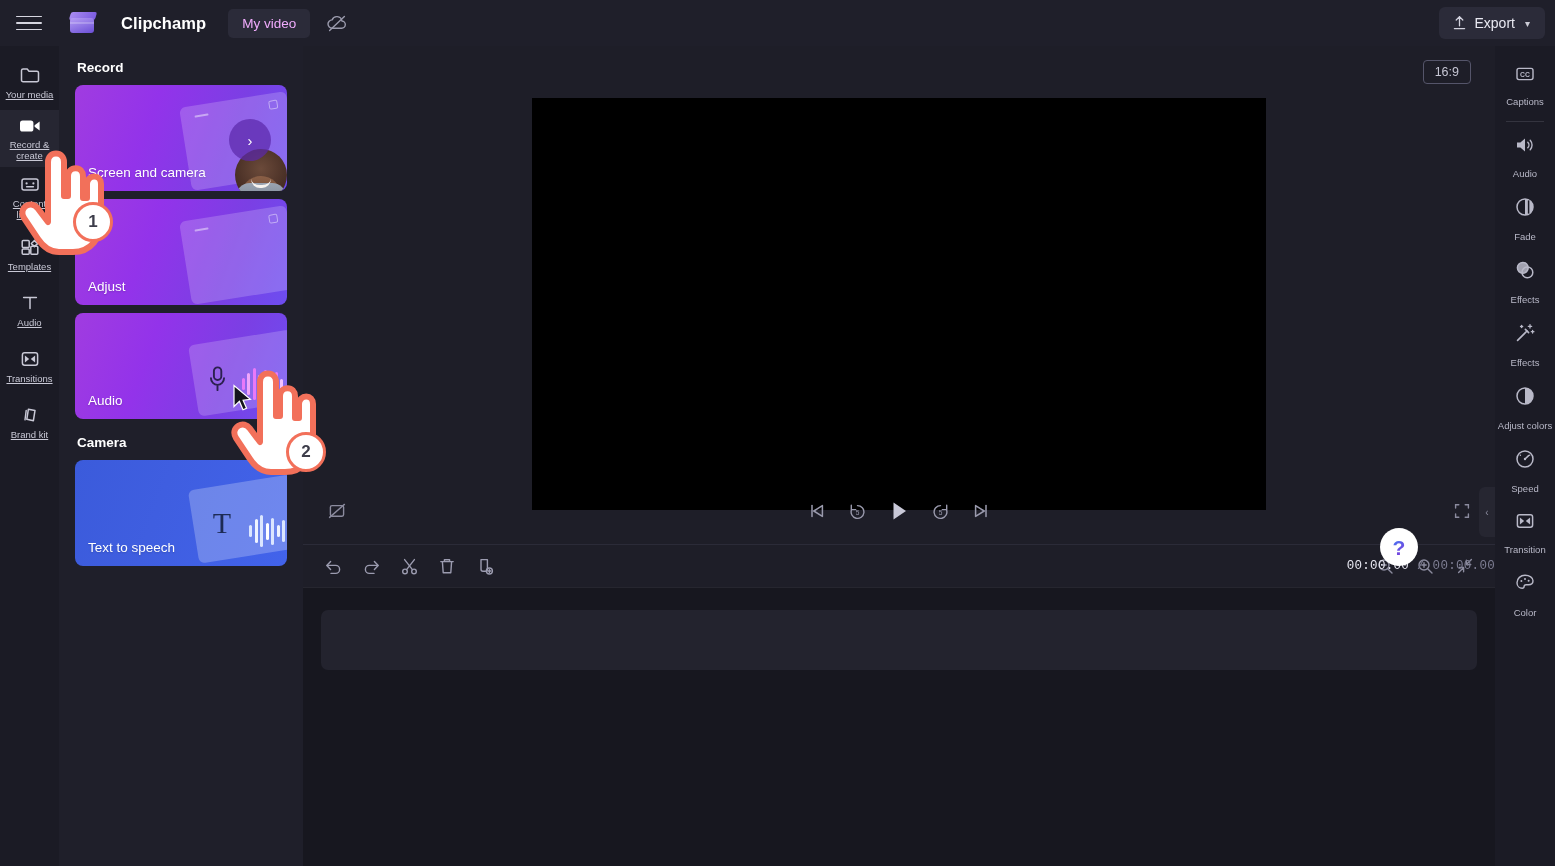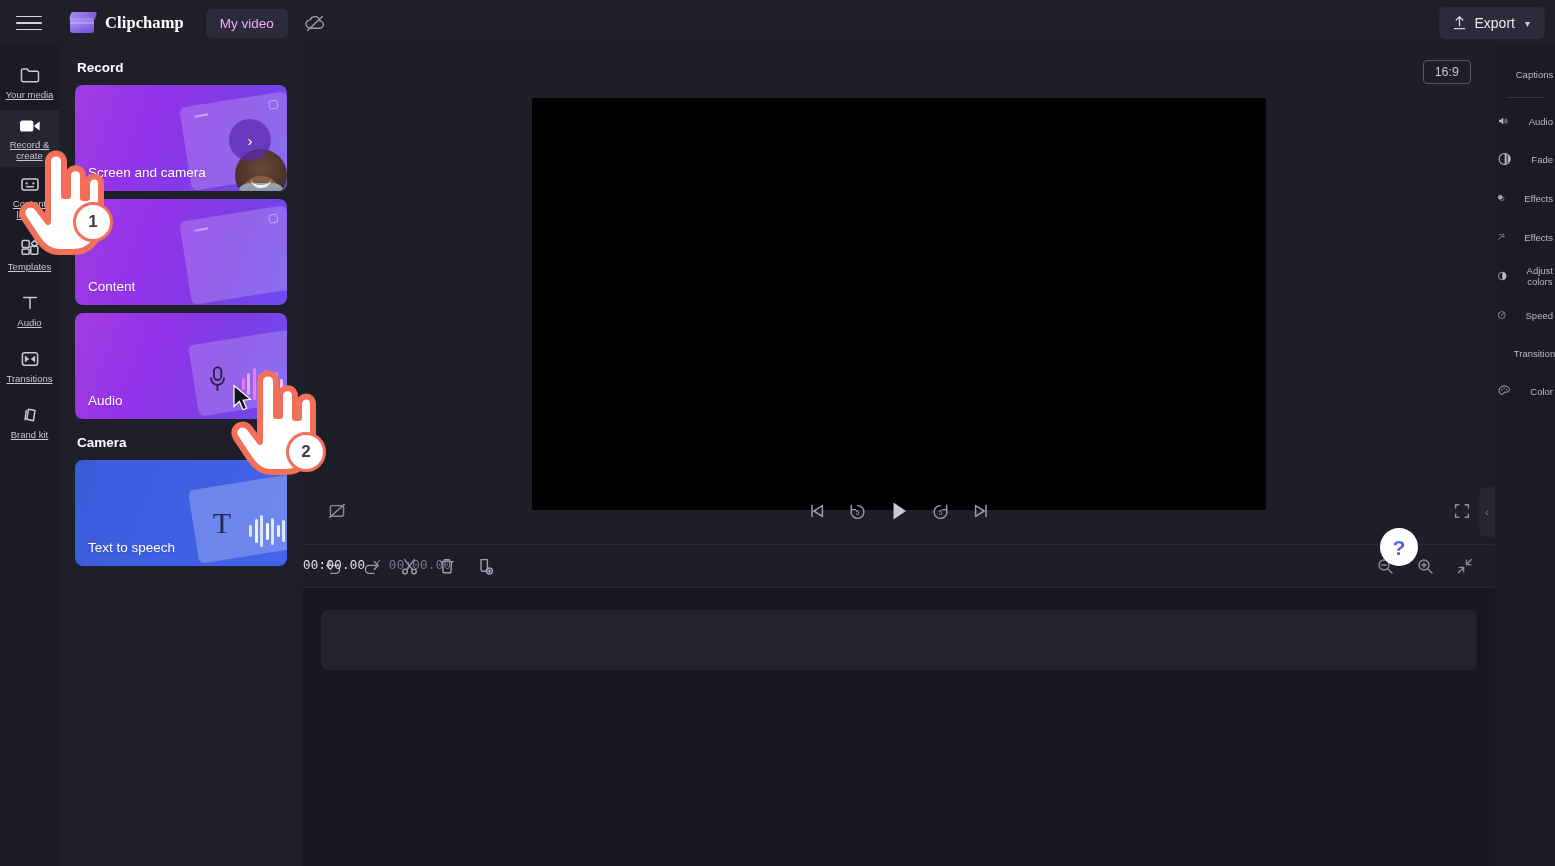--- a/index.html
+++ b/index.html
@@ -15,21 +15,21 @@
   
   .topbar {
     height: 46px; flex: 0 0 46px;
     background: #1f1f2a;
     display: flex; align-items: center;
     padding: 0 10px 0 16px;
     position: relative; z-index: 30;
   }
   .hamburger { width: 26px; height: 22px; display:flex; flex-direction:column; justify-content:center; gap:5px; cursor:pointer; margin-right: 28px;}
   .hamburger i { display:block; height:1.6px; background:#d6d6e0; border-radius:1px;}
-  .brand { display:flex; align-items:center; gap:9px; margin-right: 22px; font-family: Liberation Serif, serif;}
+  .brand { display:flex; align-items:center; gap:25px; margin-right: 22px;}
   .brand-logo { width:26px; height:22px; position:relative; }
   .brand-logo .clap-top {
     position:absolute; left:0; top:0; width:26px; height:8px;
     background: linear-gradient(100deg,#a88bf0,#7b5ce0);
     transform: skewX(-16deg); border-radius:2px;
   }
   .brand-logo .clap-body {
     position:absolute; left:0; top:6px; width:24px; height:15px;
     background: linear-gradient(160deg,#b79ef5,#6a4ed6);
     border-radius:3px;
@@ -147,40 +147,40 @@
   .pctl { cursor:pointer; display:flex; align-items:center; justify-content:center; color:#9a9aad;}
   .pctl.play { color:#c9c9d8; }
 
   .tl-toolbar {
     height:44px; flex:0 0 44px; border-top:1px solid #2b2b38; border-bottom:1px solid #26262f;
     display:flex; align-items:center; padding:0 18px; position:relative;
   }
   .tl-left { display:flex; align-items:center; gap:14px; }
   .tl-btn { width:24px; height:24px; display:flex; align-items:center; justify-content:center; cursor:pointer; color:#9c9cb0;}
   .tl-time {
-    position:absolute; left:0; right:0; text-align:left; font-size:12.5px;
+    position:absolute; left:0; right:0; text-align:right; font-size:12.5px;
     font-family:"Liberation Mono", monospace; letter-spacing:.3px; pointer-events:none;
   }
   .tl-time .cur { color:#e6e6f0; }
   .tl-time .tot { color:#7d7d92; }
   .tl-right { margin-left:auto; display:flex; align-items:center; gap:16px; }
 
   .timeline { flex:1; background:#17171f; padding:22px 18px 0; }
   .track-placeholder {
     height:60px; background:#23232e; border-radius:7px;
   }
 
   
   .rrail {
     width:60px; flex:0 0 60px; background:#1b1b25;
     padding-top:10px; display:flex; flex-direction:column; align-items:center;
   }
   .rrail-item {
-    width:60px; padding:9px 2px 8px; display:flex; 
-    align-items:center; justify-content:center; gap:19px; cursor:pointer; color:#b9b9c8;
+    width:60px; padding:9px 2px 8px; display:flex; flex-direction:column;
+    align-items:center; justify-content:center; gap:13px; cursor:pointer; color:#b9b9c8;
   }
   .rrail-item .lbl { font-size:9.5px; line-height:11px; text-align:center; color:#b9b9c8; max-width:58px;}
   .rrail-sep { width:38px; height:1px; background:#34343f; margin:6px 0 4px; }
 
   
   .collapse-handle {
     position:absolute; right:0; top:441px; width:16px; height:50px;
     background:#262631; border-radius:6px 0 0 6px;
     display:flex; align-items:center; justify-content:center;
     color:#8b8b9e; font-size:10px; cursor:pointer; z-index:12;
@@ -332,21 +332,21 @@
       </div>
 
 
       <div class="card purple">
         <div class="card-art">
           <div class="art-win">
               <span class="bar1"></span>
               <span class="sq"></span>
             </div>
         </div>
-        <div class="card-label">Content</div>
+        <div class="card-label">Adjust</div>
       </div>
 
       <div class="card purple">
         <div class="card-art">
           <div class="art-win" style="top:16px; right:-4px; width:104px; height:72px;"></div>
           <svg class="art-mic" viewBox="0 0 18 28" fill="none">
             <rect x="5.6" y="2" width="7" height="12" rx="3.5" stroke="#2c2050" stroke-width="1.8"></rect>
             <path d="M2.8 12.4a6.2 6.2 0 0 0 12.4 0M9 18.6v5" stroke="#2c2050" stroke-width="1.8" stroke-linecap="round"></path>
           </svg>
           <div class="wavebars" style="right:10px; top:46px;">

